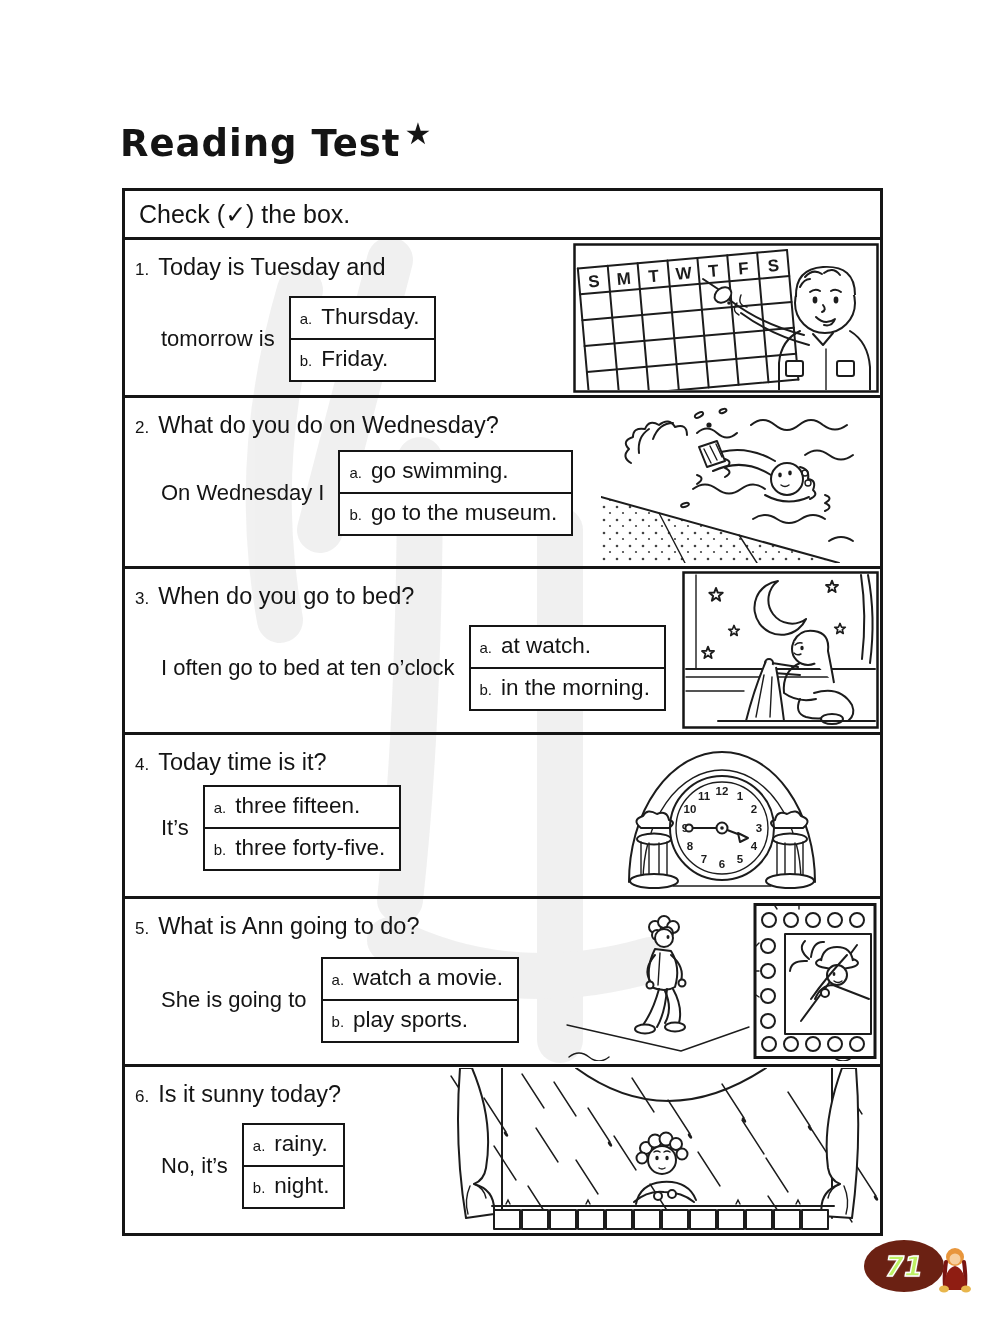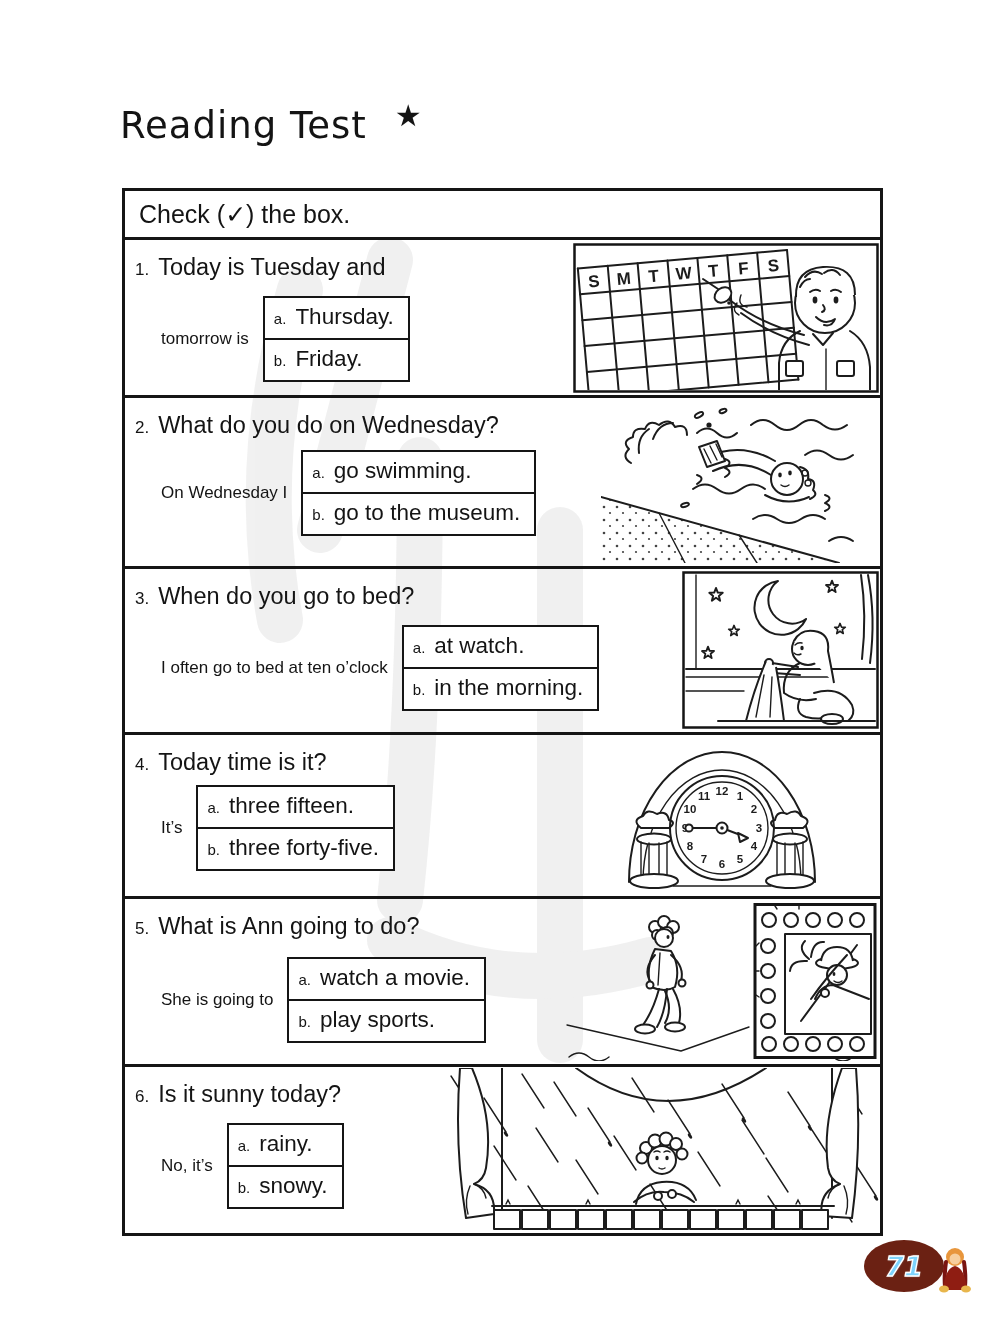--- a/index.html
+++ b/index.html
@@ -1,61 +1,61 @@
 <!DOCTYPE html>
 <html><head>
 <meta charset="utf-8">
 <style>
   html,body{margin:0;padding:0;background:#ffffff;}
   .page{position:relative;width:1000px;height:1336px;background:#fff;overflow:hidden;
         font-family:"Liberation Sans",sans-serif;color:#141414;}
   .watermark{position:absolute;left:90px;top:200px;pointer-events:none;}
 
-  .title{position:absolute;left:120px;top:104px;font-family:"DejaVu Sans",sans-serif;
-         font-weight:normal;font-size:37px;letter-spacing:1px;display:flex;align-items:flex-start;gap:28px;}
+  .title{position:absolute;left:120px;top:122px;font-family:"DejaVu Sans",sans-serif;
+         font-weight:bold;font-size:37px;letter-spacing:1px;display:flex;align-items:flex-start;gap:4px;}
   .title .star{font-size:30px;position:relative;top:-6px;}
 
   .test-table{position:absolute;left:122px;top:188px;width:755px;border:3px solid #151515;background:transparent;}
   .header-row{height:46px;display:flex;align-items:center;padding-left:14px;font-size:25px;background:transparent;}
 
   .q-row{position:relative;border-top:3px solid #151515;}
   .r1{height:155px}.r2{height:168px}.r3{height:163px}.r4{height:161px}.r5{height:165px}.r6{height:166px}
 
   .q-line{position:absolute;top:14px;left:10px;display:flex;gap:9px;align-items:baseline;z-index:3;}
   .q-num{font-size:17px;}
   .q-text{font-size:23.5px;}
 
   .stem-group{position:absolute;display:flex;align-items:center;gap:14px;z-index:3;}
   .r1 .stem-group{left:36px;top:56px}
   .r2 .stem-group{left:36px;top:52px}
   .r3 .stem-group{left:36px;top:56px}
   .r4 .stem-group{left:36px;top:50px}
   .r5 .stem-group{left:36px;top:58px}
   .r6 .stem-group{left:36px;top:56px}
-  .stem{font-size:17px;white-space:nowrap;}
+  .stem{font-size:22px;white-space:nowrap;}
 
   .options{border:2.5px solid #151515;background:#fff;}
   .option{display:flex;align-items:baseline;gap:9px;padding:6px 14px 8px 9px;background:#fff;cursor:pointer;}
   .option + .option{border-top:2.2px solid #151515;}
   .opt-label{font-size:15px;}
   .opt-text{font-size:22.5px;white-space:nowrap;}
 
   .illust{position:absolute;z-index:1;}
   .r1 .illust{right:1px;top:3px}
   .r2 .illust{right:1px;top:1px}
   .r3 .illust{right:1px;top:2px}
   .r4 .illust{left:492px;top:5px}
   .r5 .illust{right:1px;top:2px}
   .r6 .illust{right:1px;top:1px}
 
   .badge{position:absolute;left:864px;top:1240px;display:flex;align-items:flex-end;}
   .badge-oval{width:80px;height:52px;background:#6b2113;border-radius:50%;
               display:flex;align-items:center;justify-content:center;}
   .badge-num{font-family:"DejaVu Sans",sans-serif;font-style:italic;font-weight:bold;font-size:27px;
-             color:#7dd3fc;-webkit-text-stroke:1.3px #ffffff;text-shadow:0 0 2px #fff;}
+             color:#bef264;-webkit-text-stroke:1.3px #ffffff;text-shadow:0 0 2px #fff;}
   .badge-girl{margin-left:-10px;margin-bottom:-2px;}
 
   svg{display:block;}
   .ink{stroke:#1c1c1c;fill:none;stroke-width:2;stroke-linecap:round;stroke-linejoin:round;}
   .ink-thin{stroke:#1c1c1c;fill:none;stroke-width:1.4;stroke-linecap:round;}
   .ink-fill{stroke:#1c1c1c;fill:#ffffff;stroke-width:2;stroke-linejoin:round;}
   .ink-solid{fill:#1c1c1c;stroke:none;}
   .svg-label{font-family:"Liberation Sans",sans-serif;font-weight:bold;fill:#1c1c1c;}
 </style>
 </head>
@@ -426,21 +426,21 @@
       </div>
       <div class="stem-group">
         <span class="stem">No, it’s</span>
         <div class="options">
           <div class="option">
             <span class="opt-label">a.</span>
             <span class="opt-text">rainy.</span>
           </div>
           <div class="option">
             <span class="opt-label">b.</span>
-            <span class="opt-text">snowy.</span>
+            <span class="opt-text">night.</span>
           </div>
         </div>
       </div>
       <div class="illust">
         <svg width="443" height="163" viewBox="0 0 443 163">
           <g class="ink-thin">
             <line x1="15" y1="8" x2="37" y2="42"></line>
               <line x1="48" y1="30" x2="70" y2="64"></line>
             <line x1="86" y1="6" x2="108" y2="40"></line>
               <line x1="58" y1="78" x2="80" y2="112"></line>

